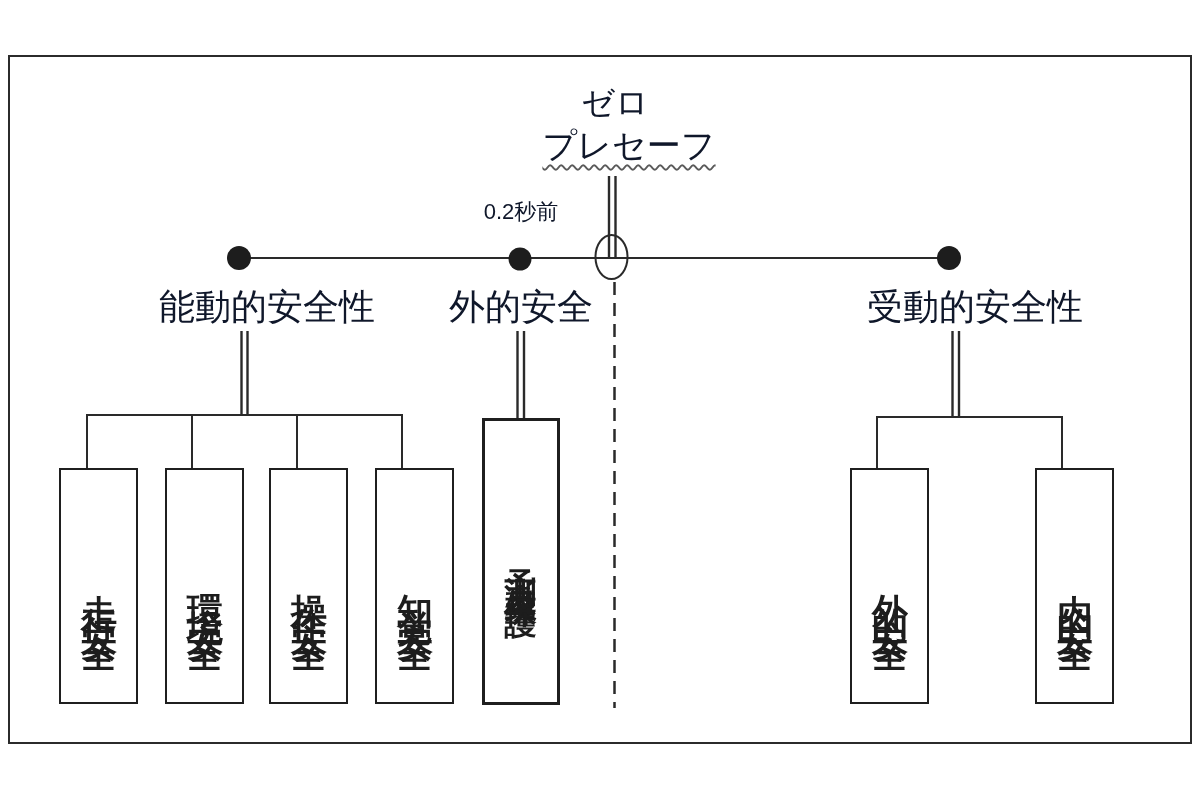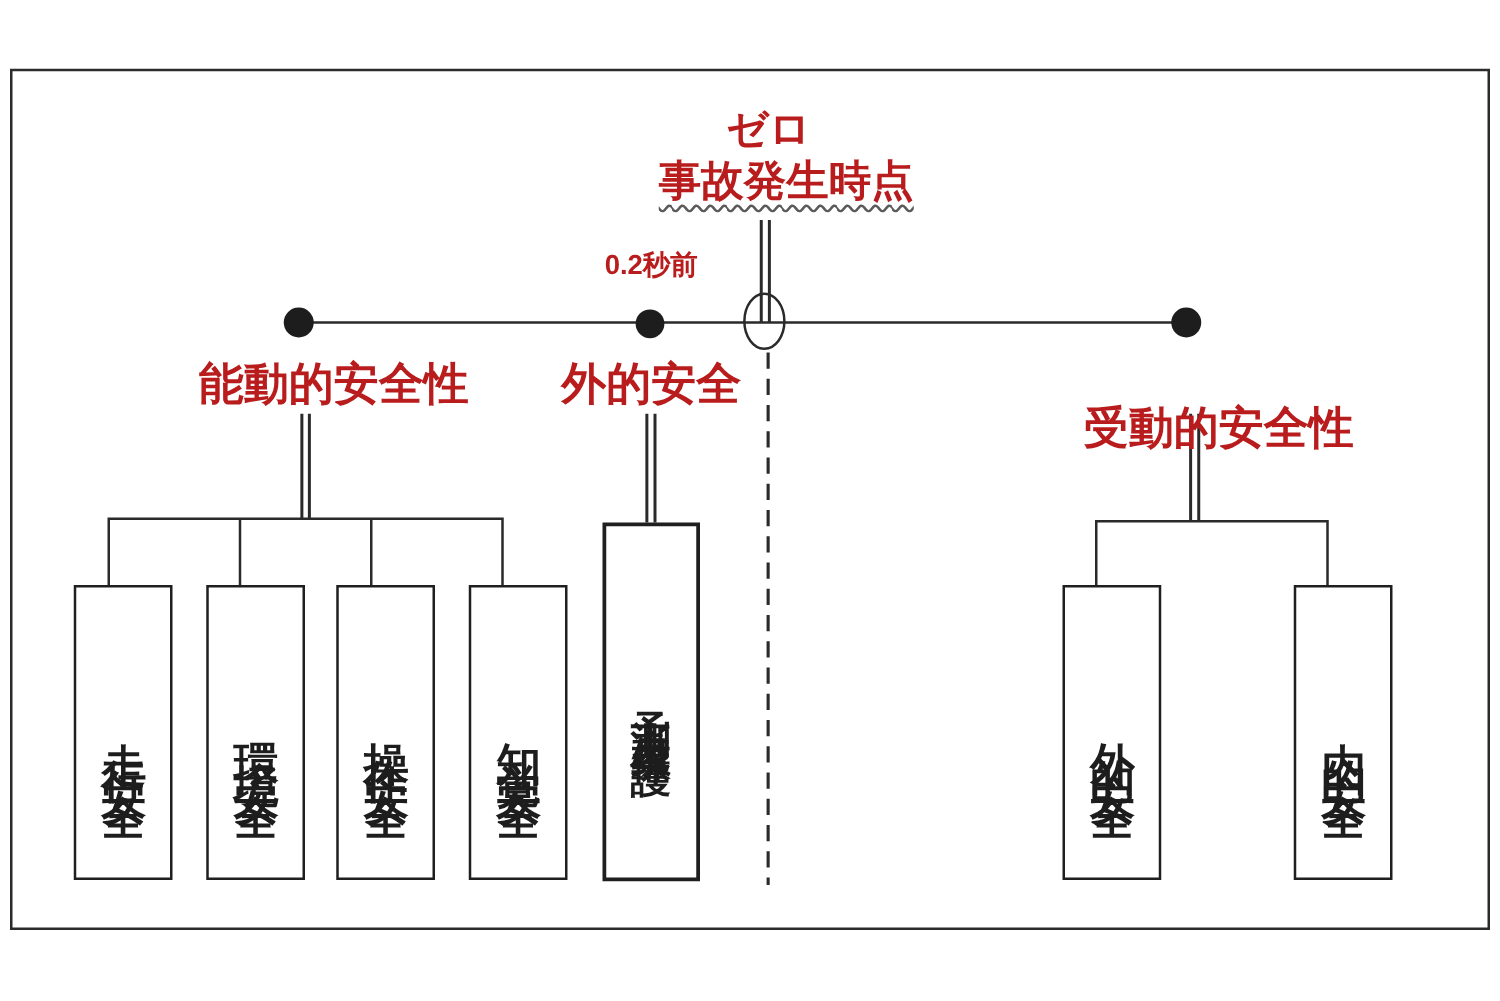--- a/index.html
+++ b/index.html
@@ -29,23 +29,23 @@
     position: absolute;
     left: 0;
     top: 0;
     width: 1200px;
     height: 801px;
   }
   .label {
     position: absolute;
     transform: translateX(-50%);
     white-space: nowrap;
-    font-weight: bold;
+    font-weight: normal;
     line-height: 1.05;
-    color: #b91c1c;
+    color: #0f172a;
   }
   .label-zero {
     left: 615px;
     top: 86px;
     font-size: 33px;
   }
   .label-event {
     left: 629px;
     top: 128px;
     font-size: 34px;
@@ -59,21 +59,21 @@
     left: 521px;
     top: 200px;
     font-size: 22px;
   }
   .label-branch {
     top: 288px;
     font-size: 36px;
   }
   .label-active  { left: 267px; }
   .label-presafe { left: 521px; }
-  .label-passive { left: 975px; margin-top: 35px; }
+  .label-passive { left: 975px; }
 
   .vbox {
     position: absolute;
     box-sizing: border-box;
     border: 2px solid #1f1f1f;
     background: #ffffff;
     display: flex;
     align-items: center;
     justify-content: center;
   }
@@ -152,21 +152,21 @@
       <line x1="952.5" y1="331" x2="952.5" y2="417"></line>
       <line x1="959" y1="331" x2="959" y2="417"></line>
     </g>
 
     <path d="M 87 469 L 87 415 L 402 415 L 402 469 M 192 415 L 192 469 M 297 415 L 297 469" fill="none" stroke="#2a2a2a" stroke-width="2"></path>
 
     <path d="M 877 469 L 877 417 L 1062 417 L 1062 469" fill="none" stroke="#2a2a2a" stroke-width="2"></path>
   </svg>
 
   <div class="label label-zero">ゼロ</div>
-  <div class="label label-event">事故発生時点</div>
+  <div class="label label-event">プレセーフ</div>
   <div class="label label-pre">0.2秒前</div>
 
   <div class="label label-branch label-active">能動的安全性</div>
   <div class="label label-branch label-presafe">外的安全</div>
   <div class="label label-branch label-passive">受動的安全性</div>
 
   <div class="vbox vbox-side vbox-b1">
     <span class="vtext vtext-side">走行安全</span>
   </div>
   <div class="vbox vbox-side vbox-b2">

